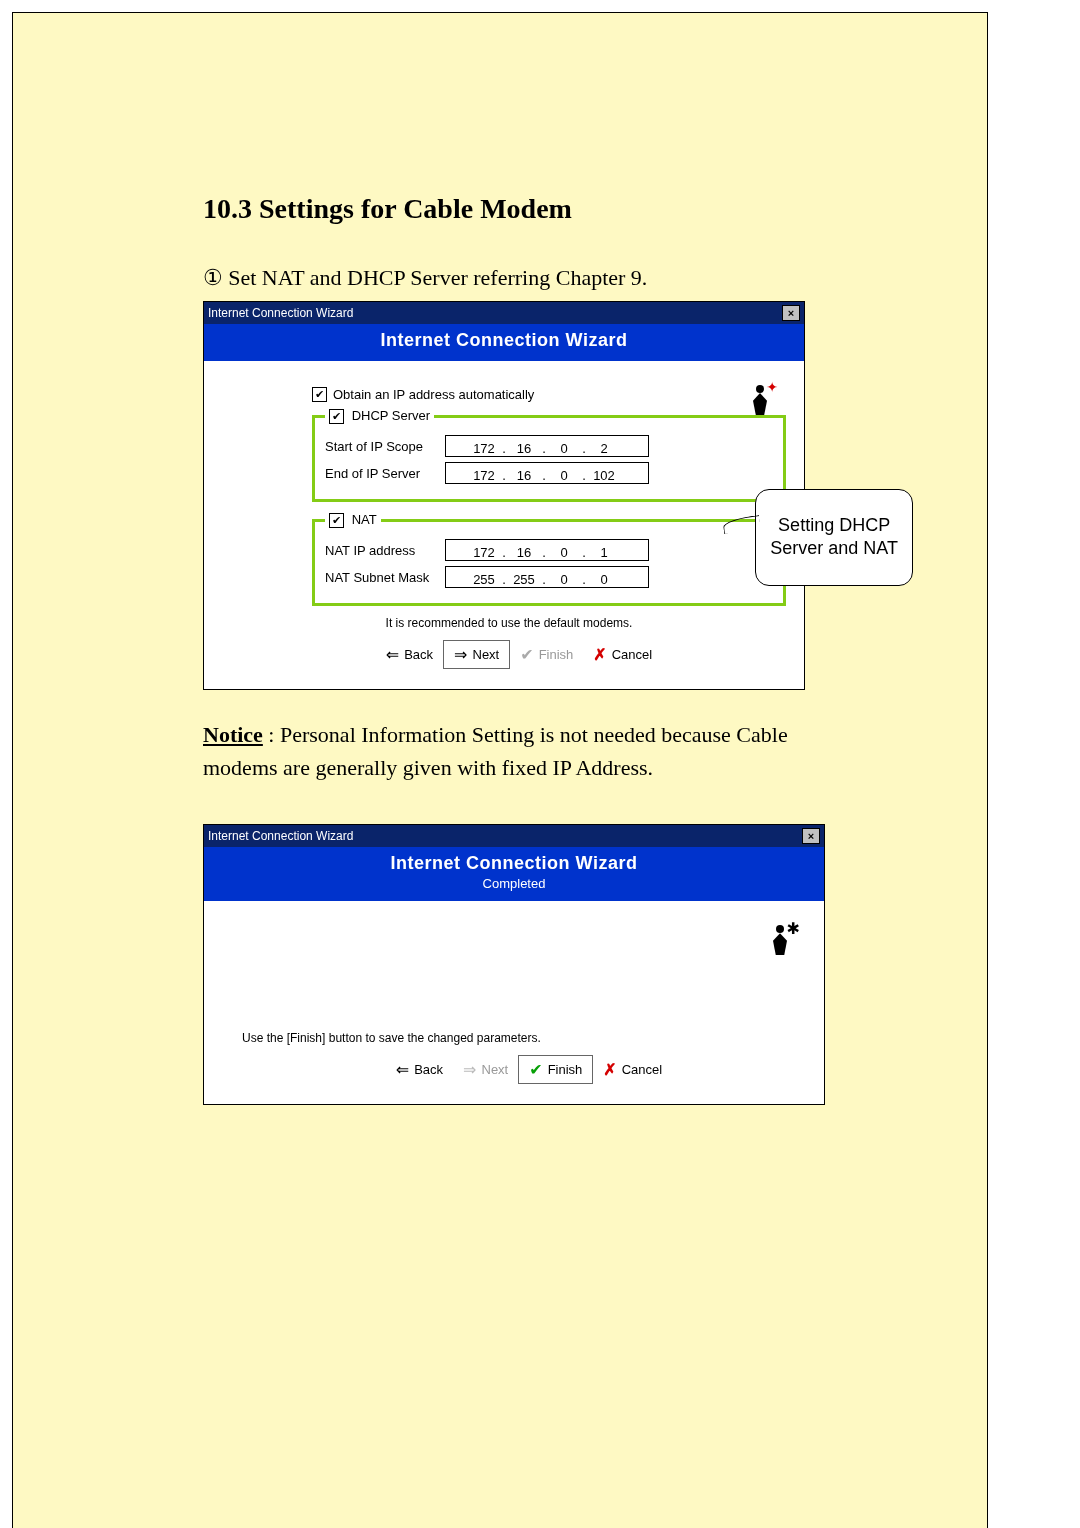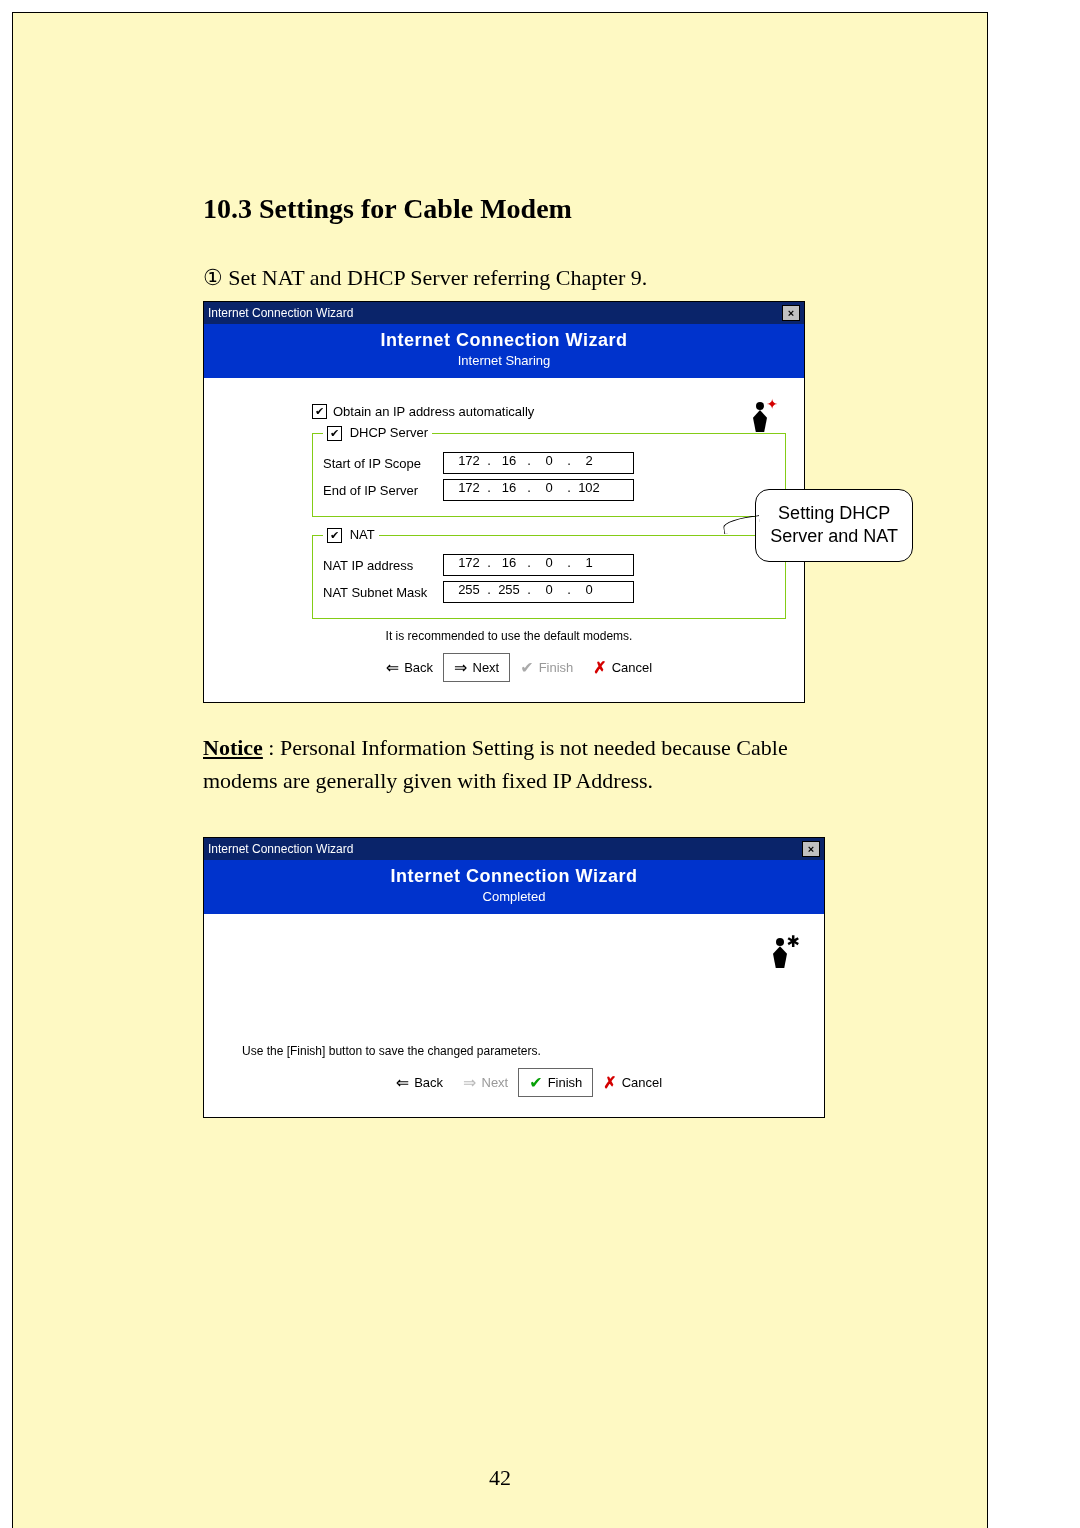--- a/index.html
+++ b/index.html
@@ -29,48 +29,48 @@
 .titlebar .close { width: 16px; height: 14px; background:#c0c0c0; color:#000; border:1px solid #000;
 display:flex; align-items:center; justify-content:center; font-size:11px; font-weight:bold; }
 .banner { background: #0033cc; color:#fff; text-align:center; padding: 6px 0 10px 0; }
 .banner .tmain { font-size: 18px; font-weight: bold; letter-spacing: 0.5px; }
 .banner .tsub { font-size: 13px; margin-top: 2px; }
 .body { background:#fff; padding: 20px 18px 8px 108px; position:relative; min-height: 200px;}
 .body.small { min-height: 150px; padding-top: 40px;}
 .cb { display:flex; align-items:center; margin: 6px 0; gap: 6px; }
 .checkbox { width:13px; height:13px; border:1px solid #000; display:inline-flex;
 align-items:center; justify-content:center; font-size:11px; line-height:1; }
-fieldset.grp { border:1px solid #84cc16; margin: 4px 0 10px 0; padding: 6px 10px 10px 10px; }
+fieldset.grp { border:3px solid #84cc16; margin: 4px 0 10px 0; padding: 6px 10px 10px 10px; }
 fieldset.grp legend { padding: 0 4px; }
 fieldset.grp legend .checkbox { margin-right: 4px; vertical-align: middle;}
 .row { display:flex; align-items:center; margin: 5px 0; }
 .row .lbl { width: 120px; }
 .ipbox { border:1px solid #000; background:#fff; width: 180px; height:20px;
-display:flex; align-items:flex-start; padding-left:9px; font-family: Tahoma, Arial, sans-serif; }
+display:flex; align-items:flex-end; padding-left:22px; font-family: Tahoma, Arial, sans-serif; }
 .ipbox span.oct { width: 32px; text-align:center; display:inline-block;}
 .ipbox span.dot { width: 8px; text-align:center; display:inline-block;}
 .recommend { text-align:center; font-size:12px; margin-top:10px; margin-left:-80px;}
 .btnrow { display:flex; justify-content:center; align-items:center; gap:0px;
 padding: 10px 0 12px 0; margin-left:-60px; }
 .btn { display:flex; align-items:center; gap:5px; padding: 4px 10px; font-size:13px;
 border:none; background:none; }
 .btn.boxed { border:1px solid #666; }
 .btn.disabled { color:#999; }
 .btn .arrow { font-size:16px; }
 .btn .check { color:#06a006; font-size:16px; }
 .btn .check.gray { color:#aaa;}
 .btn .xred { color:#d40000; font-size:16px; font-weight:bold;}
 .corner-icon { position:absolute; top:18px; right:28px; width:32px; height:36px; }
 .corner-icon .person { width:14px; height:22px; background:#000; position:absolute; bottom:0; left:9px;
 clip-path: polygon(50% 0, 100% 35%, 80% 100%, 20% 100%, 0 35%); }
 .corner-icon .head { width:8px; height:8px; border-radius:50%; background:#000; position:absolute; top:6px; left:12px;}
 .corner-icon .mark { color:#d40000; position:absolute; top:0; right:-2px; font-size:14px;}
 .corner-icon .mark2 { color:#000; position:absolute; top:0; right:-4px; font-size:16px;}
 .callout { position:absolute; top:-4px; right:-108px; }
-.callout .bubble { border:1px solid #000; border-radius:14px; background:#fff; padding:12px 14px;
+.callout .bubble { border:1px solid #000; border-radius:14px; background:#fff; padding:24px 14px;
 font-family: Arial, sans-serif; font-size:18px; text-align:center; line-height:1.3;}
 .callout .pointer { width:40px; height:20px; position:absolute; top:28px; left:-32px; }
 .callout .pointer::before { content:""; position:absolute; width:36px; height:14px;
 border-top:1px solid #000; border-left:1px solid #000; border-top-left-radius:120px 28px;
 transform: rotate(-6deg); }
 .relwrap { position: relative; display:inline-block; }
 .instr { text-align:left; font-size:12px; margin-top: 90px; margin-left:-70px;}
 </style>
 </head>
 <body>
@@ -86,21 +86,20 @@
 
 <div class="relwrap">
 
 <div class="dialog">
 <div class="titlebar">
 <span>Internet Connection Wizard</span>
 <span class="close">×</span>
 </div>
 <div class="banner">
 <div class="tmain">Internet Connection Wizard</div>
-<div class="tsub">Internet Sharing</div>
 </div>
 <div class="body">
 <div class="corner-icon">
 <span class="mark">✦</span>
               <div class="head"></div>
               <div class="person"></div>
 </div>
 <div class="cb">
 <span class="checkbox">✔</span>
 <span>Obtain an IP address automatically</span>
@@ -232,14 +231,13 @@
 </div>
 <div class="btn">
 <span class="xred">✗</span>
 <span>Cancel</span>
 </div>
 </div>
 </div>
 </div>
 
 </div>
-<div class="page-num">42</div>
 </div>
 
 </body></html>

